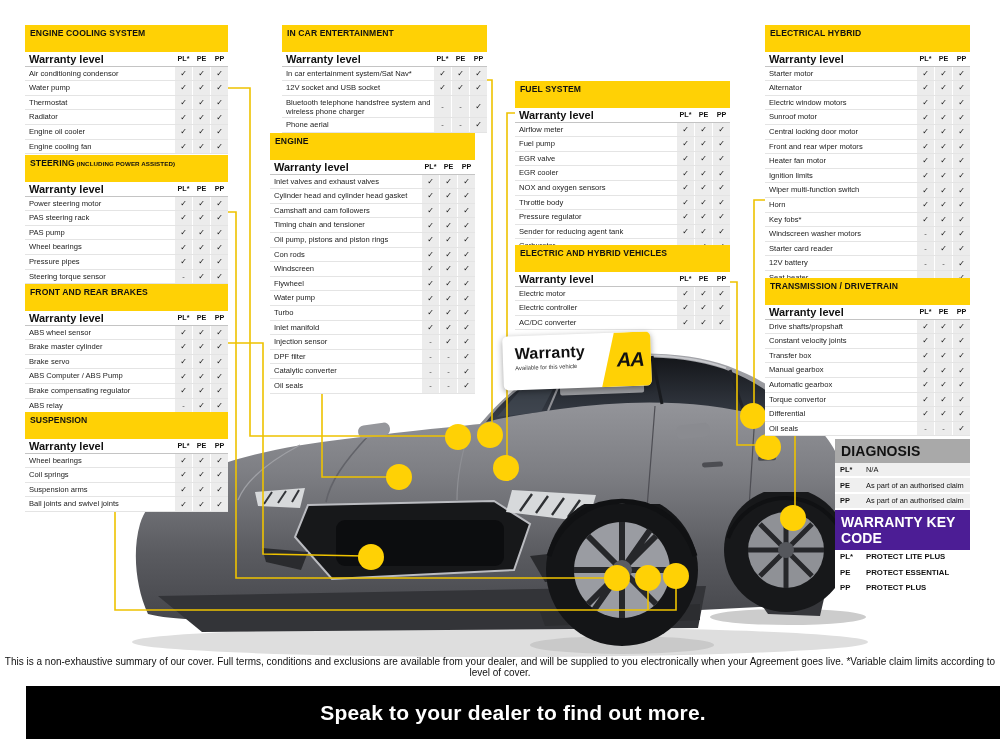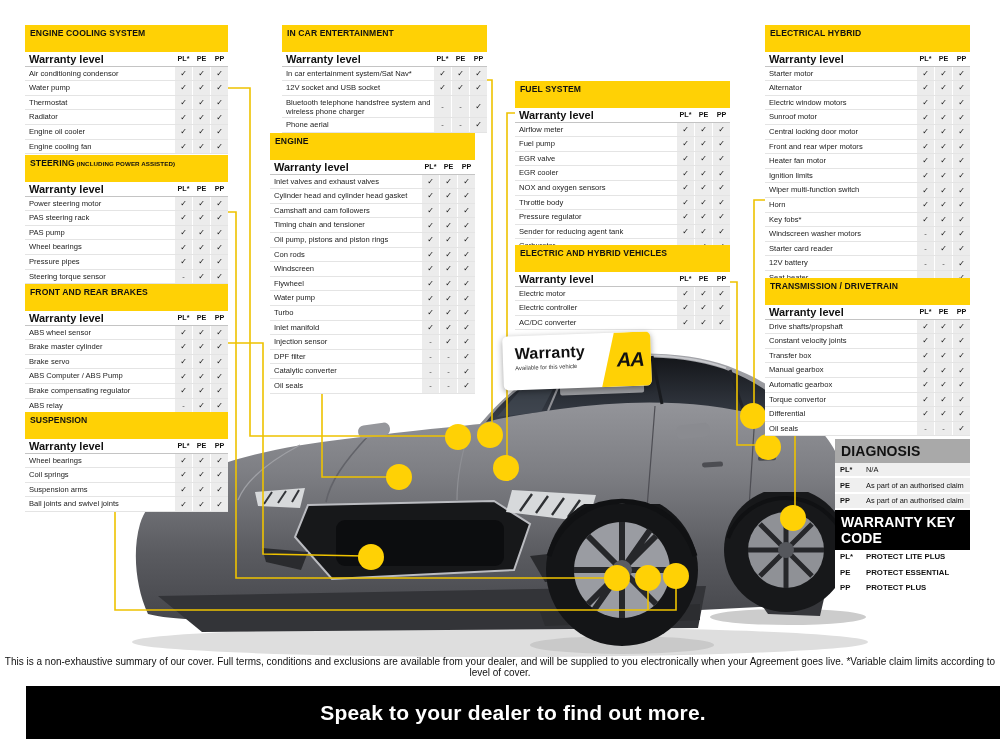--- a/index.html
+++ b/index.html
@@ -17,21 +17,21 @@
   .hdr-mark{width:17px;margin-left:1px;text-align:center;font-weight:bold;font-size:7.2px;}
   .row{display:flex;align-items:stretch;border-bottom:1px solid #e4e4e4;min-height:13.6px;}
   .row-label{flex:1;font-size:7.6px;color:#222;padding:2px 2px 1px 4px;line-height:1.2;}
   .mark{width:17px;margin-left:1px;background:#ececec;display:flex;align-items:center;
         justify-content:center;font-size:8px;color:#111;}
   .mark.dash{font-size:7.5px;color:#444;}
   
   .kv{position:absolute;}
   .kv-band{font-weight:bold;font-size:14px;padding:4px 6px 3.5px 6px;letter-spacing:.1px;}
   .kv.gray .kv-band{background:#a9a9a9;color:#111;}
-  .kv.black .kv-band{background:#000000;color:#fff;}
+  .kv.black .kv-band{background:#4c1d95;color:#fff;}
   .kv-row{display:flex;align-items:center;min-height:13.8px;border-bottom:2px solid #fff;}
   .kv.gray .kv-row{background:#efefef;font-size:7.4px;}
   .kv.black .kv-row{background:#fff;font-size:7.8px;font-weight:bold;}
   .kv-key{width:26px;font-weight:bold;padding-left:5px;}
   .kv-val{flex:1;}
   
   .badge-stand{position:absolute;left:560px;top:382px;width:84px;height:12px;background:#9a9b9f;
                transform:rotate(-2deg);border-radius:2px;}
   .badge{position:absolute;left:503px;top:334px;width:148px;height:54px;background:#fff;
          border-radius:5px;box-shadow:0 2px 6px rgba(0,0,0,.38);transform:rotate(-2deg);

